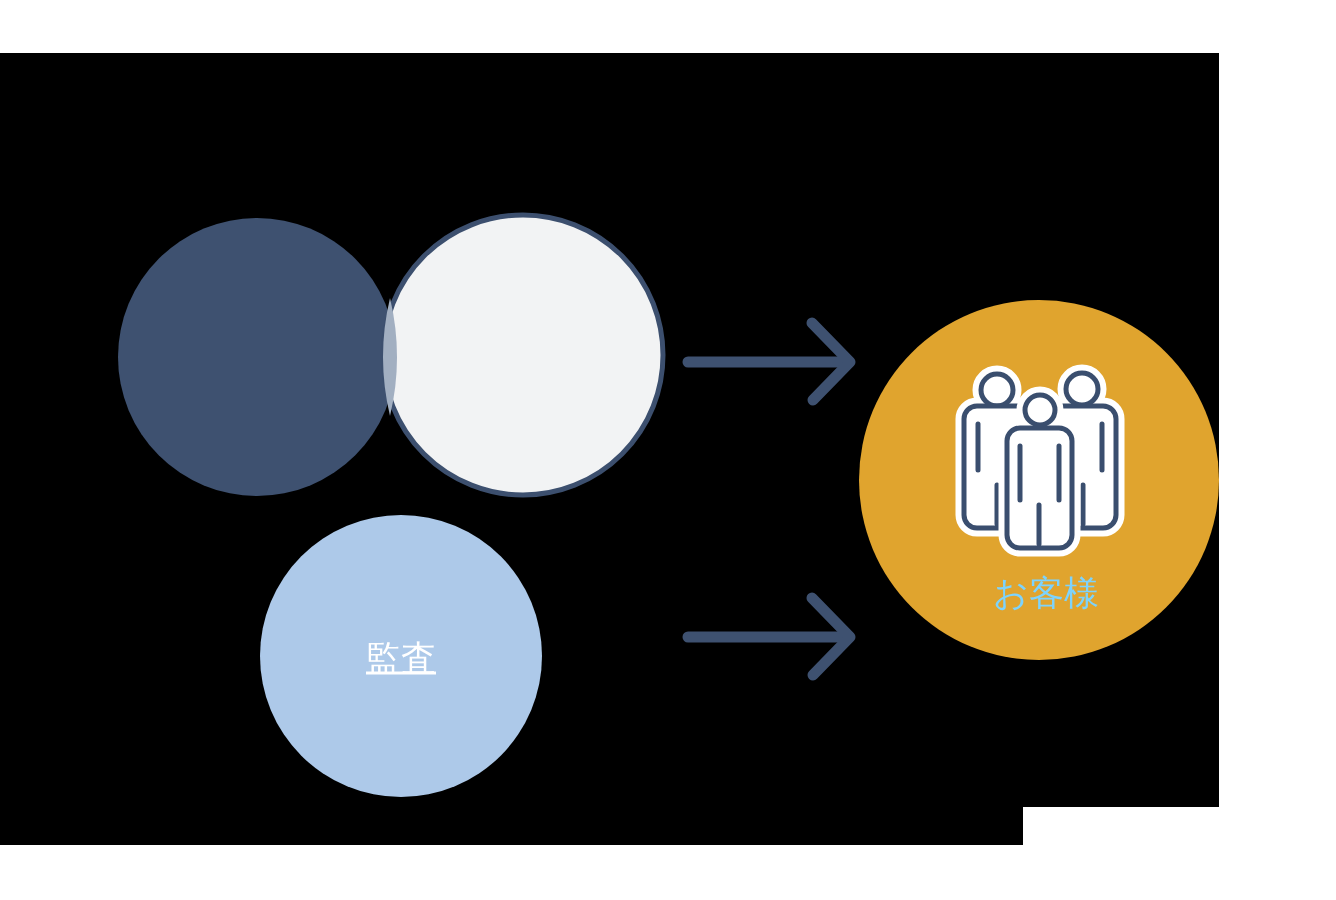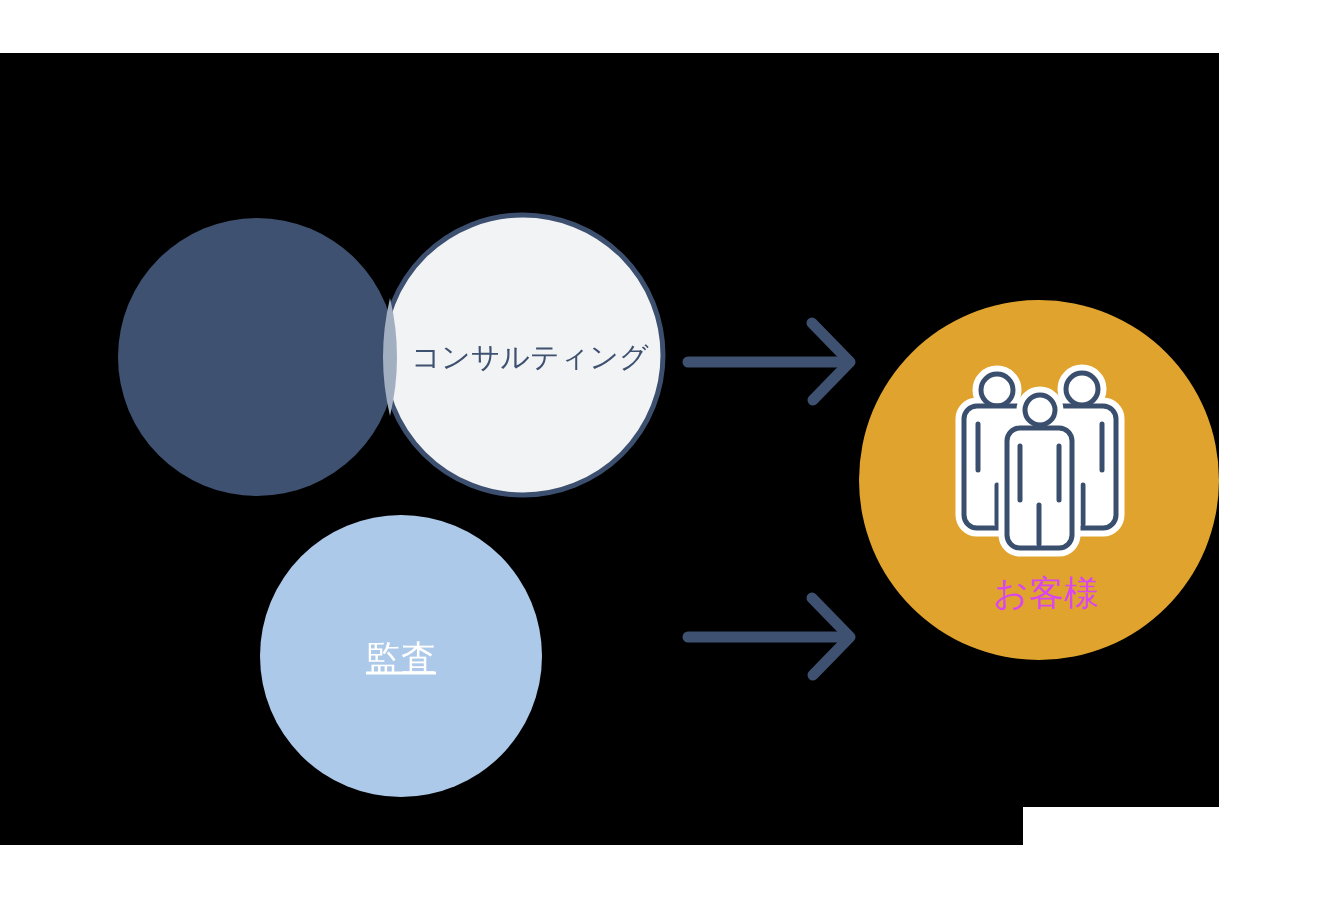--- a/index.html
+++ b/index.html
@@ -49,21 +49,21 @@
   }
   #label-audit {
     left: 401px; top: 657px;
     font-size: 35px;
     color: #ffffff;
     text-decoration: underline;
   }
   #label-customer {
     left: 1046px; top: 592px;
     font-size: 35px;
-    color: #d946ef;
+    color: #7dd3fc;
   }
 </style>
 </head>
 <body>
 
 <div id="stage">
 
   <div class="white-area" id="white-top"></div>
   <div class="white-area" id="white-right"></div>
   <div class="white-area" id="white-step"></div>
@@ -125,19 +125,18 @@
         <circle cx="1040" cy="410" r="15"></circle>
         <rect x="1007" y="428" width="65" height="120" rx="13"></rect>
         <line x1="1020" y1="446" x2="1020" y2="500"></line>
         <line x1="1059" y1="446" x2="1059" y2="500"></line>
         <line x1="1039" y1="505" x2="1039" y2="544"></line>
       </g>
     </g>
   </svg>
 
 
-  <div class="label" id="label-consulting">コンサルティング</div>
 
   <div class="label" id="label-audit">監査</div>
 
   <div class="label" id="label-customer">お客様</div>
 
 </div>
 
 </body></html>

